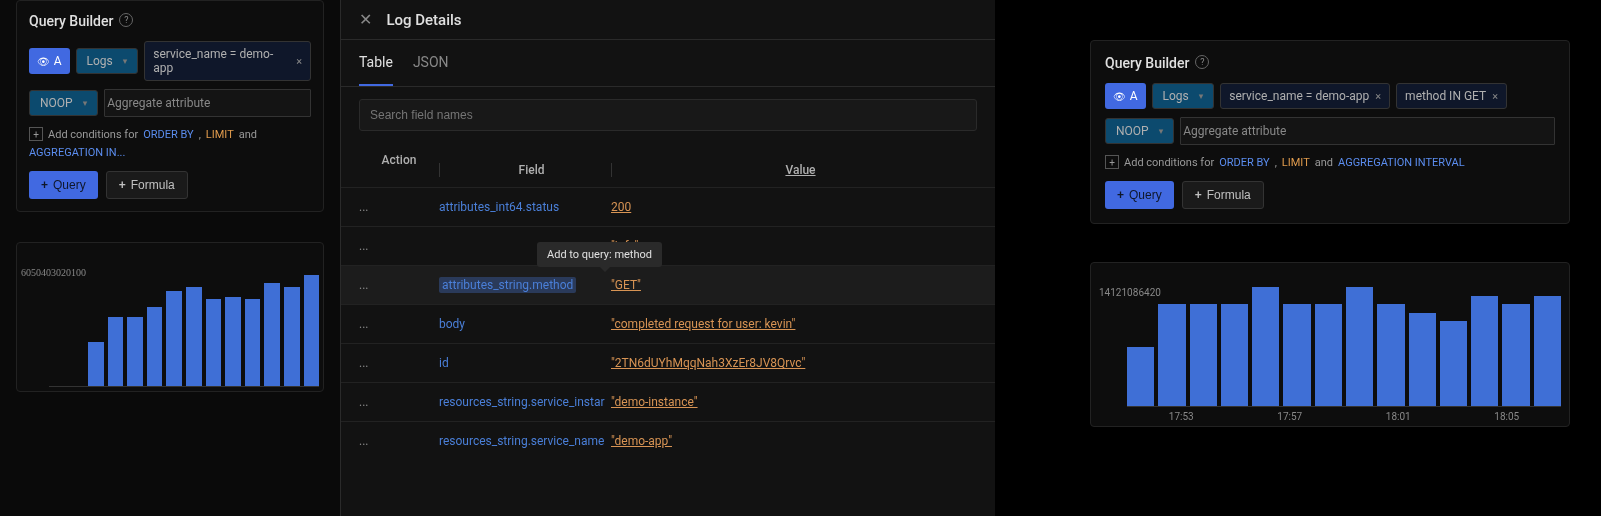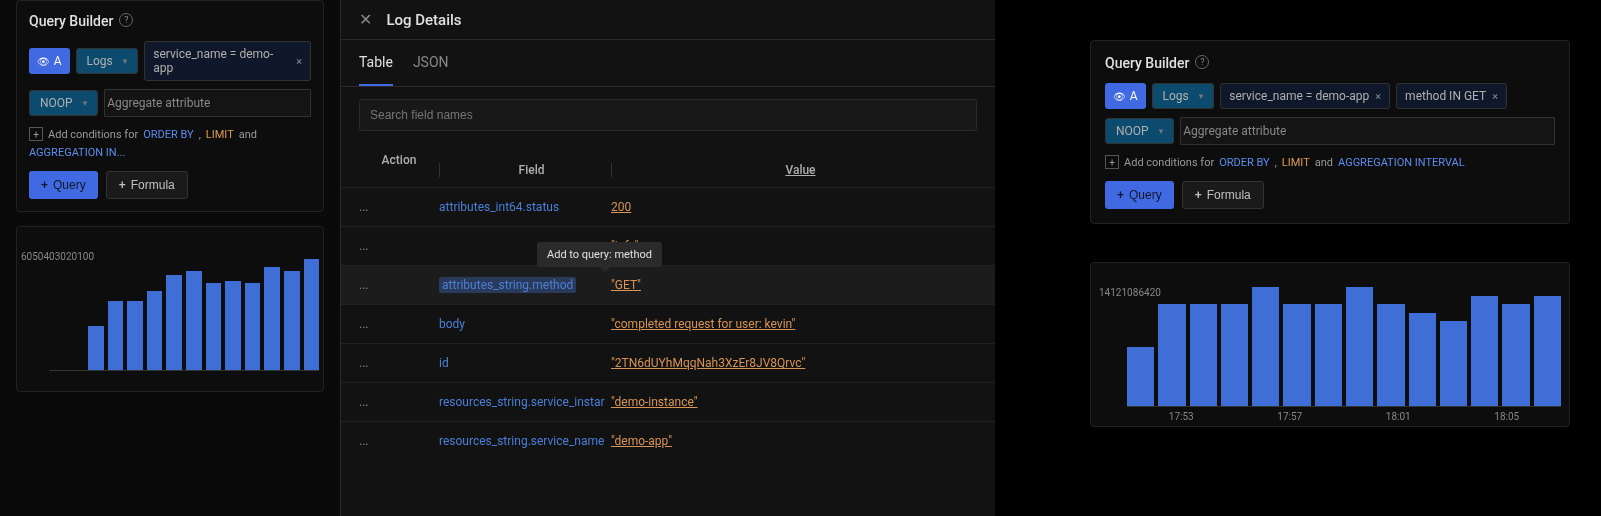--- a/index.html
+++ b/index.html
@@ -143,25 +143,26 @@
   border-radius: 3px;
   font-size: 12px;
   cursor: pointer;
   border: none;
 }
 .btn-primary { background: #4169e1; color: #0f172a; }
 .btn-secondary { background: #1a1a1a; border: 1px solid #333; color: #c0c0c0; }
 .plus::before { content: "+"; font-weight: bold; }
 
 .chart-container {
-  margin-top: 14px;
+  margin-top: 30px;
   border: 1px solid #222;
   border-radius: 4px;
-  padding: 14px 4px 20px 4px;
+  padding: 14px 4px 4px 4px;
   background: #0d0d0d;
+  font-family: Liberation Serif, serif;
 }
 .chart {
   position: relative;
   height: 130px;
   display: flex;
   align-items: flex-end;
 }
 .y-axis {
   display: flex;
   flex-direction: row;

